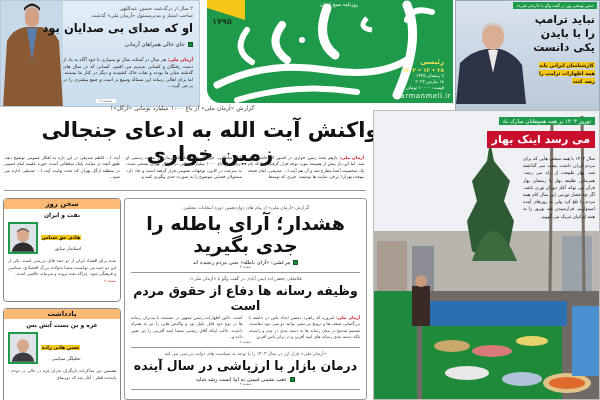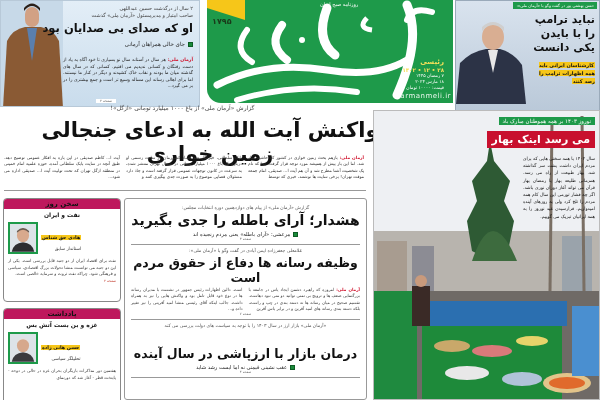--- a/index.html
+++ b/index.html
@@ -39,21 +39,21 @@
   
   .kicker-main { left: 0; top: 104px; width: 365px; text-align: center; font-size: 6px; color: #444; }
   .headline { left: 0; top: 118px; width: 368px; text-align: center; font-size: 21px; font-weight: bold; color: #111; letter-spacing: -0.5px; margin-left: 26px; }
   .cols3 { left: 4px; top: 155px; width: 360px; height: 30px; display: flex; gap: 6px; }
   .cols3 div { flex: 1; font-size: 4.3px; line-height: 6.3px; color: #333; text-align: justify; }
   .cols3 .lead { color: #d0112b; font-weight: bold; }
   .rule-a { left: 4px; top: 190px; width: 362px; height: 1px; background: #999; }
 
   
   .op-box { left: 3px; width: 118px; border: 1px solid #888; border-radius: 4px; background: #fff; }
-  .op-head { background: #be185d; text-align: center; font-size: 7px; font-weight: bold; padding: 1px 12px; border-radius: 3px 3px 0 0; }
+  .op-head { background: #fdba74; text-align: center; font-size: 7px; font-weight: bold; padding: 1px 12px; border-radius: 3px 3px 0 0; }
   .op-title { text-align: center; font-size: 6px; font-weight: bold; margin-top: 2px; }
   .op-row { display: flex; flex-direction: row; justify-content: flex-end; gap: 3px; margin: 4px 4px 0; align-items: flex-end; }
   .op-photo { width: 30px; height: 32px; border: 2px solid #1e9a4a; background: #e5e5e5; overflow: hidden; }
   .op-name { font-size: 4.8px; background: #f6c619; font-weight: bold; padding: 0 1px; display: inline-block; }
   .op-role { font-size: 4.5px; color: #333; margin-top: 3px; }
   .op-meta { text-align: right; margin-bottom: 3px; }
   .op-body { font-size: 4.2px; line-height: 6.6px; color: #333; margin: 4px 4px 0; text-align: justify; }
   .op-ref { font-size: 3.5px; color: #c0392b; margin: 1px 4px 2px; text-align: right; }
 
   
@@ -179,41 +179,41 @@
       <ellipse cx="15" cy="13" rx="7" ry="8" fill="#d6a88c"></ellipse>
       <path d="M8 10 Q15 2 22 10 L22 7 Q15 0 8 7 Z" fill="#e2e2e2"></path>
     </svg>
   </div>
   <div class="op-body">هفتمین دور مذاکرات بازیگران بحران غزه در حالی در دوحه - پایتخت قطر - آغاز شد که دورنمای</div>
 </div>
 
 <div class="abs center">
   <div style="padding-top:6px;">
     <div class="st-kicker">گزارش «آرمان ملی» از پیام های دوازدهمین دوره انتخابات مجلس:</div>
-    <div class="st-title" style="font-size:14px;margin-top:2px;">هشدار؛ آرای باطله را جدی بگیرید</div>
+    <div class="st-title" style="font-size:19px;margin-top:2px;">هشدار؛ آرای باطله را جدی بگیرید</div>
     <div class="st-sub" style="margin-top:3px;">
       <span class="sq"></span>
       <span>مرعشی: «آرای باطله» یعنی مردم رنجیده اند</span>
     </div>
     <div class="st-ref">صفحه ۳</div>
   </div>
   <div class="st-rule"></div>
   <div>
     <div class="st-kicker">غلامعلی جعفرزاده ایمن آبادی در گفت وگو با «آرمان ملی»:</div>
     <div class="st-title" style="font-size:12.5px;margin-top:2px;">وظیفه رسانه ها دفاع از حقوق مردم است</div>
     <div class="st-cols">
       <div><span class="lead">آرمان ملی:</span> <span>امروزه که راهبرد دشمن ایجاد یاس در جامعه با بزرگنمایی ضعف ها و ترویج بی تمنی توانید دو منی نبود دهاست. تقسیم صحیح در میان رسانه ها نه دسته بندی در چپ و راست، بلکه دسته بندی رسانه های امید آفرین و در برابر یاس آفرین</span></div>
       <div>است. دالین اظهارات رئیس جمهور در نشست با مدیران رسانه ها در نوع خود قابل تامل بود و واکنش هایی را نیز به همراه داشت. جالب اینکه آقای رئیسی منشا امید آفرینی را نیز تغییر داده و...</div>
     </div>
     <div class="st-ref">صفحه ۷</div>
   </div>
   <div class="st-rule"></div>
   <div>
     <div class="st-kicker">«آرمان ملی» بازار ارز در سال ۱۴۰۳ را با توجه به سیاست های دولت بررسی می کند</div>
-    <div class="st-title" style="font-size:12.5px;margin-top:18px;">درمان بازار با ارزپاشی در سال آینده</div>
+    <div class="st-title" style="font-size:12.5px;margin-top:2px;">درمان بازار با ارزپاشی در سال آینده</div>
     <div class="st-sub" style="margin-top:3px;">
       <span class="sq"></span>
       <span>عقب نشینی قیمتی نه اما ایست رشد شاید</span>
     </div>
     <div class="st-ref">صفحه ۴</div>
   </div>
   <div class="st-rule"></div>
 </div>
 
 <div class="abs photo-feat">

